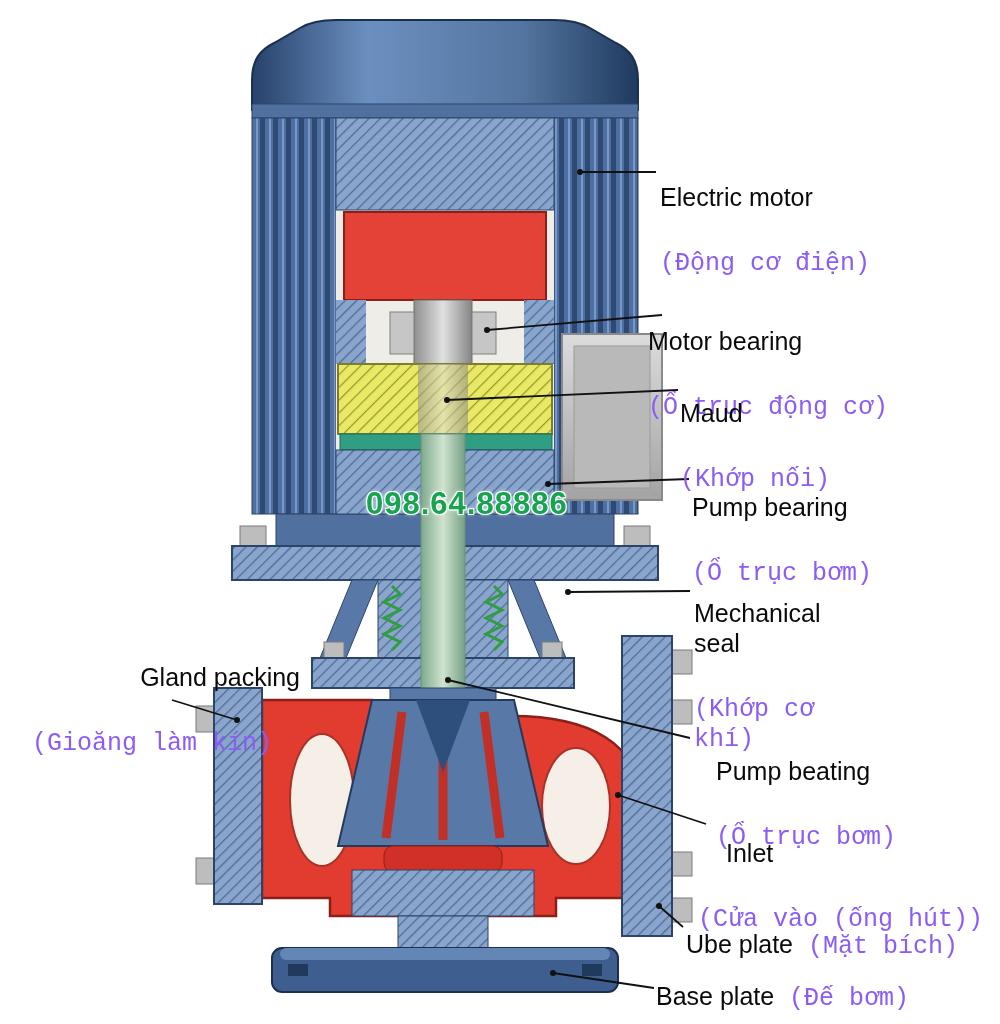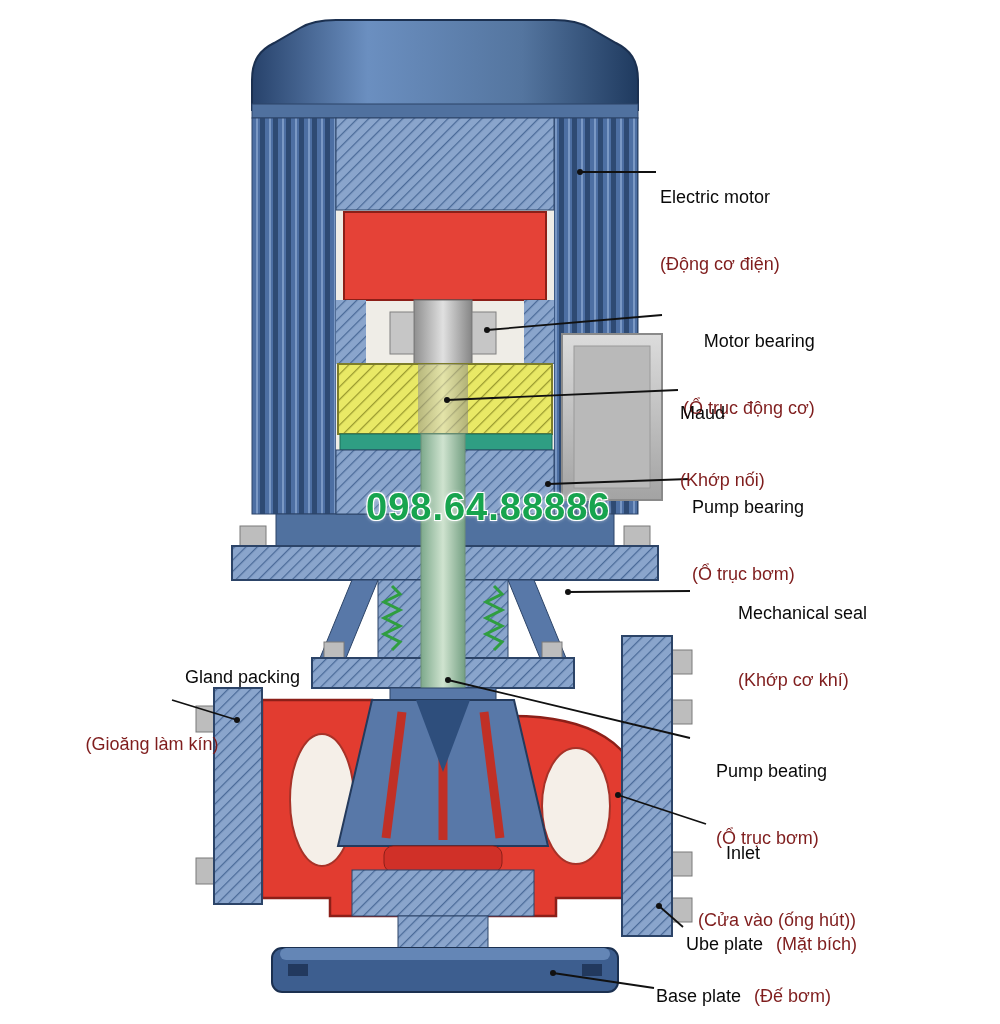--- a/index.html
+++ b/index.html
@@ -1,30 +1,30 @@
 <!DOCTYPE html>
 <html><head>
 <meta charset="utf-8">
 <style>
   html,body{margin:0;padding:0;background:#fff;}
   .stage{position:relative;width:1000px;height:1024px;background:#fff;overflow:hidden;
          font-family:"Liberation Sans",sans-serif;}
   .stage svg{position:absolute;left:0;top:0;}
-  .label{position:absolute;font-size:18px;line-height:30px;color:#0a0a0a;white-space:pre-line;}
+  .label{position:absolute;font-size:25px;line-height:30px;color:#0a0a0a;white-space:pre-line;}
   .label .en{display:block;}
-  .label .vi{display:block;color:#7f1d1d;margin-top:7px;}
+  .label .vi{display:block;color:#8b5cf6;margin-top:7px;font-family:Liberation Mono, monospace;}
   .label.inline{white-space:nowrap;margin-top:9px;}
   .label.inline .en,.label.inline .vi{display:inline;margin:0;}
   .label.inline .vi{margin-left:8px;}
-  #lbl-mech{width:178px;margin-left:44px;}
+  #lbl-mech{width:178px;}
   #lbl-gland{width:296px;}
   #lbl-gland .en{text-align:right;}
   #lbl-gland .vi{text-align:center;}
   #lbl-inlet .en{margin-left:28px;}
-  .watermark{position:absolute;left:366px;top:486px;font-size:38px;font-weight:bold;
+  .watermark{position:absolute;left:366px;top:486px;font-size:31px;font-weight:bold;
              letter-spacing:1px;color:#17a44e;
              text-shadow:1px 1px 0 #fff,-1px -1px 0 #fff,1px -1px 0 #fff,-1px 1px 0 #fff,0 0 4px #fff;}
 </style>
 </head>
 <body>
 
 <div class="stage">
 
 <svg width="1000" height="1024" viewBox="0 0 1000 1024">
   <defs>
@@ -190,21 +190,21 @@
   </g>
 </svg>
 
 <div class="watermark" style="color: rgb(23, 164, 78);">098.64.88886</div>
 
 <div class="label" style="left:660px;top:152px;">
   <span class="en">Electric motor</span>
   <span class="vi">(Động cơ điện)</span>
 </div>
 
-<div class="label" style="left:683px;top:296px;text-align:right;">
+<div class="label" style="left:648px;top:296px;">
   <span class="en">Motor bearing</span>
   <span class="vi">(Ổ trục động cơ)</span>
 </div>
 
 <div class="label" style="left:680px;top:368px;">
   <span class="en" style="">Maud</span>
   <span class="vi">(Khớp nối)</span>
 </div>
 
 <div class="label" style="left:692px;top:462px;">

